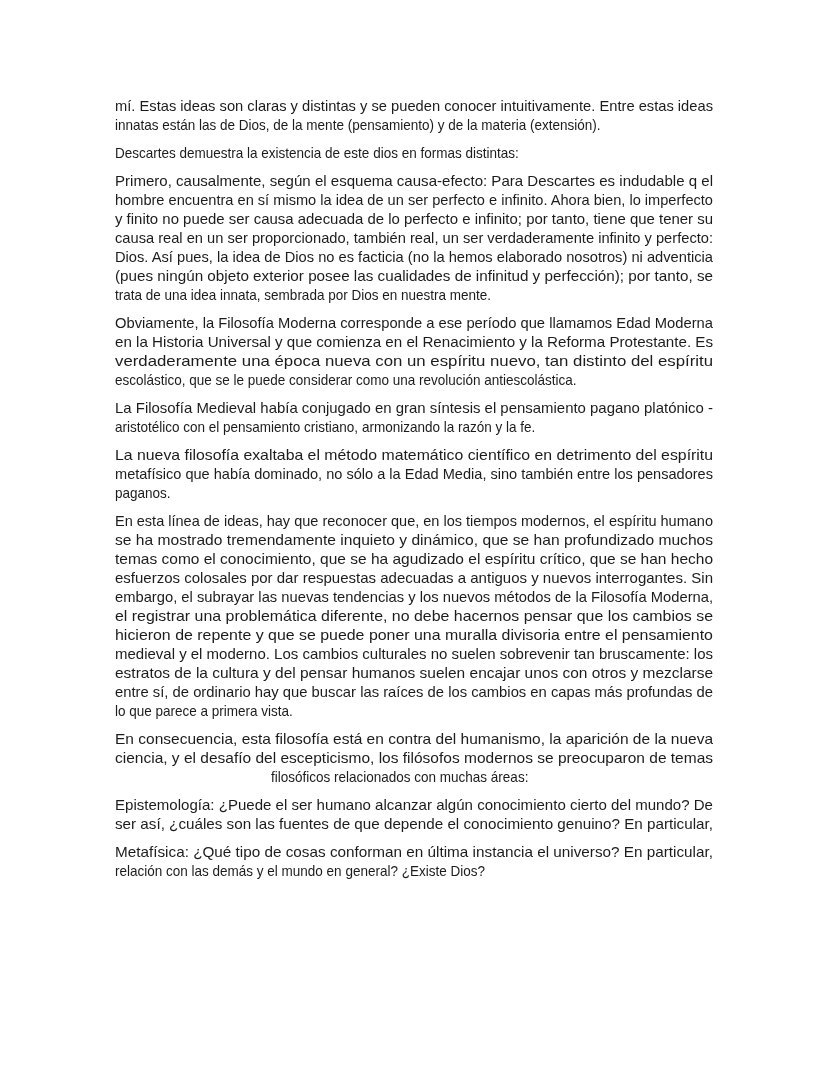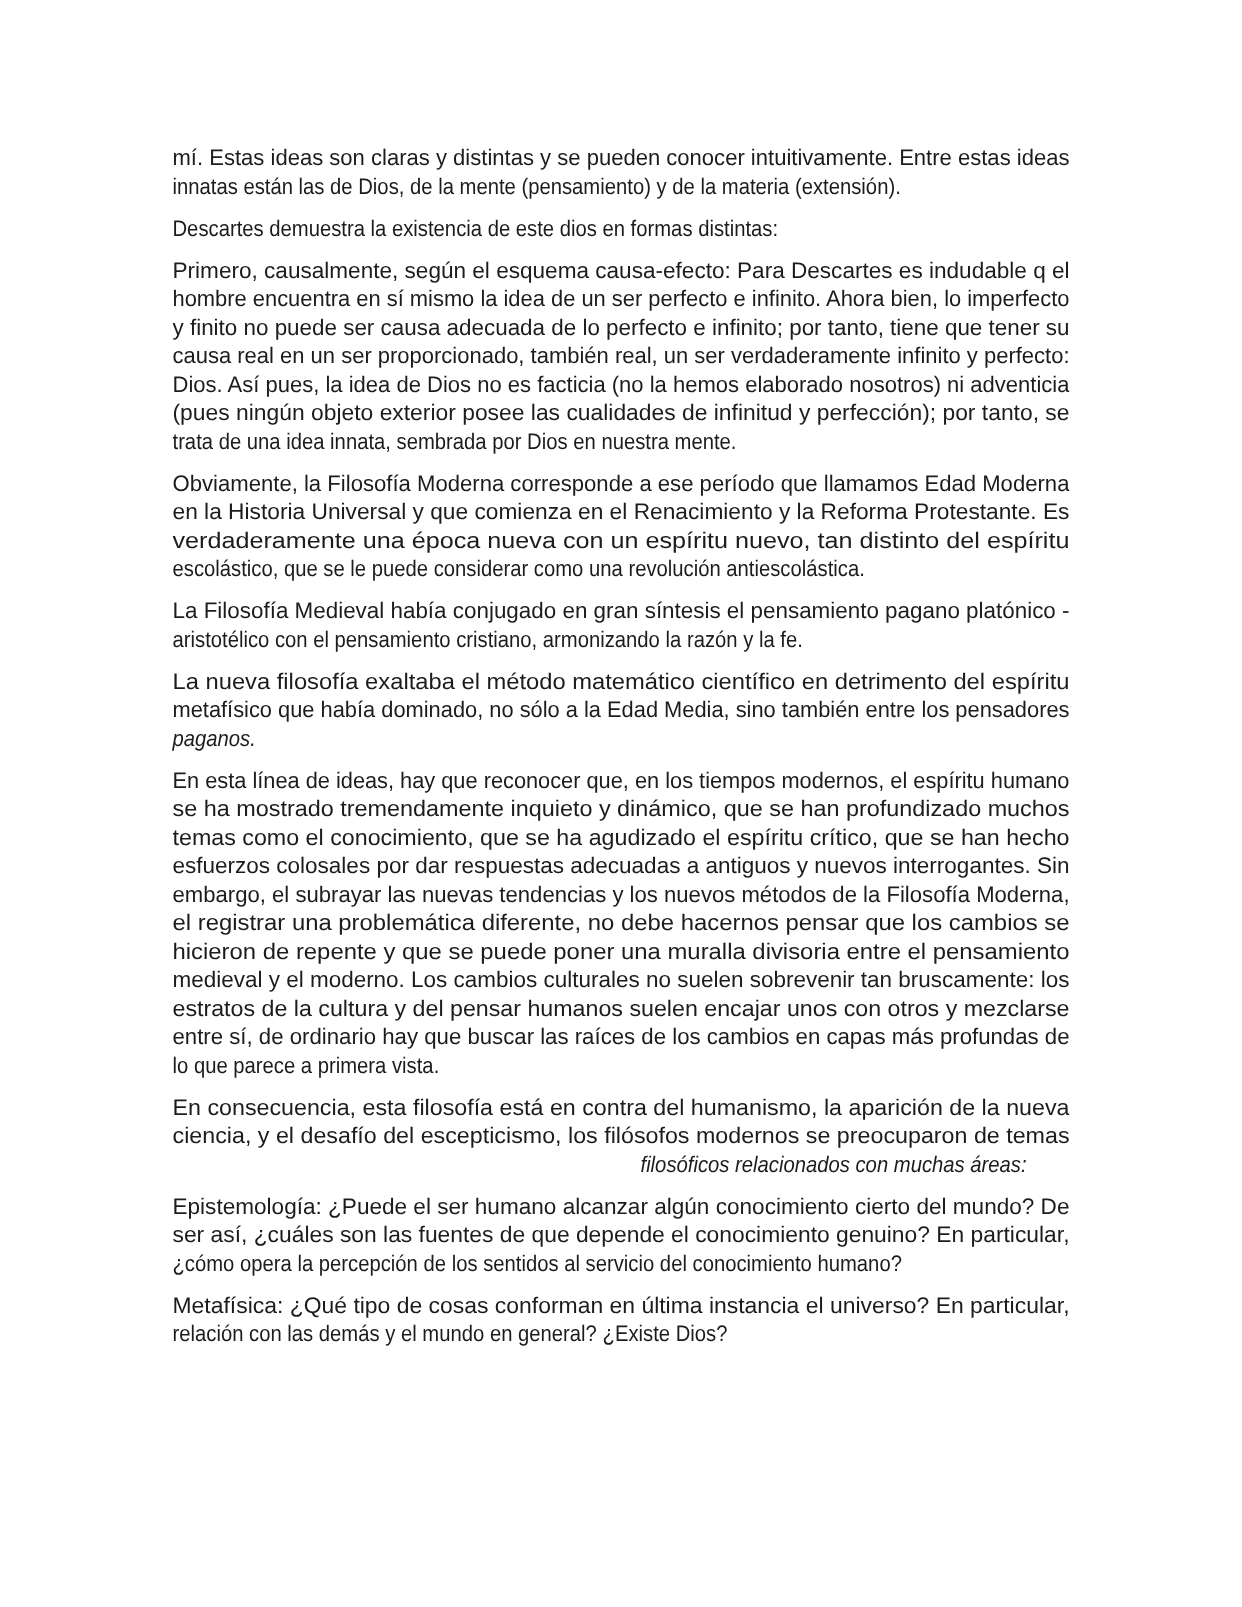--- a/index.html
+++ b/index.html
@@ -78,47 +78,46 @@
   </p>
 
   <p class="para">
     <span class="line just" style="white-space: nowrap; text-align: left;"><span class="t" style="white-space: nowrap; transform: scaleX(0.996);">La Filosofía Medieval había conjugado en gran síntesis el pensamiento pagano platónico -</span></span>
     <span class="line last" style="white-space: nowrap; text-align: left;"><span class="t" style="white-space: nowrap; transform: scaleX(0.9);">aristotélico con el pensamiento cristiano, armonizando la razón y la fe.</span></span>
   </p>
 
   <p class="para">
     <span class="line just" style="white-space: nowrap; text-align: right;"><span class="t" style="white-space: nowrap; transform: scaleX(1.0547);">La nueva filosofía exaltaba el método matemático científico en detrimento del espíritu</span></span>
     <span class="line just" style="white-space: nowrap; text-align: left;"><span class="t" style="white-space: nowrap; transform: scaleX(0.9704);">metafísico que había dominado, no sólo a la Edad Media, sino también entre los pensadores</span></span>
-    <span class="line last" style="white-space: nowrap; text-align: left; font-style: italic;"><span class="t" style="white-space: nowrap; transform: scaleX(0.9);">paganos.</span></span>
+    <span class="line last" style="white-space: nowrap; text-align: left;"><span class="t" style="white-space: nowrap; transform: scaleX(0.9);">paganos.</span></span>
   </p>
 
   <p class="para">
     <span class="line just" style="white-space: nowrap; text-align: left;"><span class="t" style="white-space: nowrap; transform: scaleX(0.9678);">En esta línea de ideas, hay que reconocer que, en los tiempos modernos, el espíritu humano</span></span>
     <span class="line just" style="white-space: nowrap; text-align: left;"><span class="t" style="white-space: nowrap; transform: scaleX(1.0394);">se ha mostrado tremendamente inquieto y dinámico, que se han profundizado muchos</span></span>
     <span class="line just" style="white-space: nowrap; text-align: left;"><span class="t" style="white-space: nowrap; transform: scaleX(1.0334);">temas como el conocimiento, que se ha agudizado el espíritu crítico, que se han hecho</span></span>
     <span class="line just" style="white-space: nowrap; text-align: left;"><span class="t" style="white-space: nowrap; transform: scaleX(1.0002);">esfuerzos colosales por dar respuestas adecuadas a antiguos y nuevos interrogantes. Sin</span></span>
     <span class="line just" style="white-space: nowrap; text-align: left;"><span class="t" style="white-space: nowrap; transform: scaleX(0.9825);">embargo, el subrayar las nuevas tendencias y los nuevos métodos de la Filosofía Moderna,</span></span>
     <span class="line just" style="white-space: nowrap; text-align: left;"><span class="t" style="white-space: nowrap; transform: scaleX(1.0609);">el registrar una problemática diferente, no debe hacernos pensar que los cambios se</span></span>
     <span class="line just" style="white-space: nowrap; text-align: right;"><span class="t" style="white-space: nowrap; transform: scaleX(1.0608);">hicieron de repente y que se puede poner una muralla divisoria entre el pensamiento</span></span>
     <span class="line just" style="white-space: nowrap; text-align: left;"><span class="t" style="white-space: nowrap; transform: scaleX(0.9989);">medieval y el moderno. Los cambios culturales no suelen sobrevenir tan bruscamente: los</span></span>
     <span class="line just" style="white-space: nowrap; text-align: left;"><span class="t" style="white-space: nowrap; transform: scaleX(1.032);">estratos de la cultura y del pensar humanos suelen encajar unos con otros y mezclarse</span></span>
     <span class="line just" style="white-space: nowrap; text-align: left;"><span class="t" style="white-space: nowrap; transform: scaleX(0.9865);">entre sí, de ordinario hay que buscar las raíces de los cambios en capas más profundas de</span></span>
     <span class="line last" style="white-space: nowrap; text-align: left;"><span class="t" style="white-space: nowrap; transform: scaleX(0.9);">lo que parece a primera vista.</span></span>
   </p>
 
   <p class="para">
     <span class="line just" style="white-space: nowrap; text-align: left;"><span class="t" style="white-space: nowrap; transform: scaleX(1.0334);">En consecuencia, esta filosofía está en contra del humanismo, la aparición de la nueva</span></span>
     <span class="line just" style="white-space: nowrap; text-align: left;"><span class="t" style="white-space: nowrap; transform: scaleX(1.0335);">ciencia, y el desafío del escepticismo, los filósofos modernos se preocuparon de temas</span></span>
-    <span class="line last" style="white-space: nowrap; text-align: right; font-style: italic;"><span class="t" style="white-space: nowrap; transform: scaleX(0.9);">filosóficos relacionados con muchas áreas:</span></span>
+    <span class="line last" style="white-space: nowrap; text-align: center;"><span class="t" style="white-space: nowrap; transform: scaleX(0.9);">filosóficos relacionados con muchas áreas:</span></span>
   </p>
 
   <p class="para">
     <span class="line just" style="white-space: nowrap; text-align: left;"><span class="t" style="white-space: nowrap; transform: scaleX(1.003);">Epistemología: ¿Puede el ser humano alcanzar algún conocimiento cierto del mundo? De</span></span>
     <span class="line just" style="white-space: nowrap; text-align: left;"><span class="t" style="white-space: nowrap; transform: scaleX(1.0143);">ser así, ¿cuáles son las fuentes de que depende el conocimiento genuino? En particular,</span></span>
-    <span class="line last" style="white-space: nowrap; text-align: left;"><span class="t" style="white-space: nowrap; transform: scaleX(0.9);">¿cómo opera la percepción de los sentidos al servicio del conocimiento humano?</span></span>
   </p>
 
   <p class="para">
     <span class="line just" style="white-space: nowrap; text-align: left;"><span class="t" style="white-space: nowrap; transform: scaleX(1.0188);">Metafísica: ¿Qué tipo de cosas conforman en última instancia el universo? En particular,</span></span>
     <span class="line last" style="white-space: nowrap; text-align: left;"><span class="t" style="white-space: nowrap; transform: scaleX(0.9);">relación con las demás y el mundo en general? ¿Existe Dios?</span></span>
   </p>
 
 </div>
 
 </body></html>

